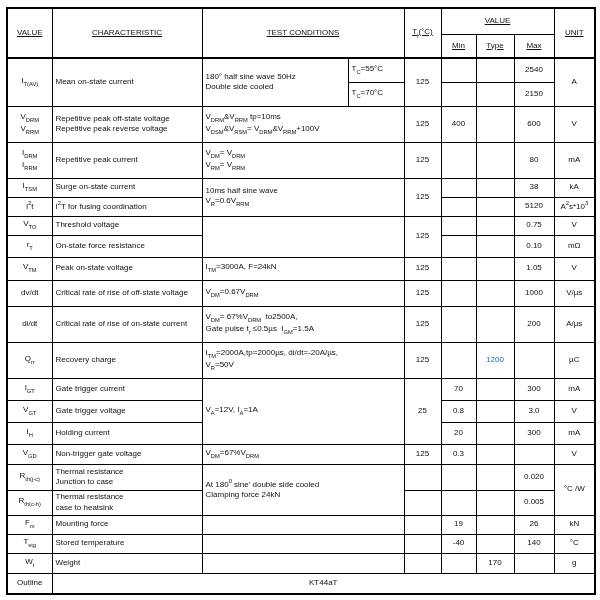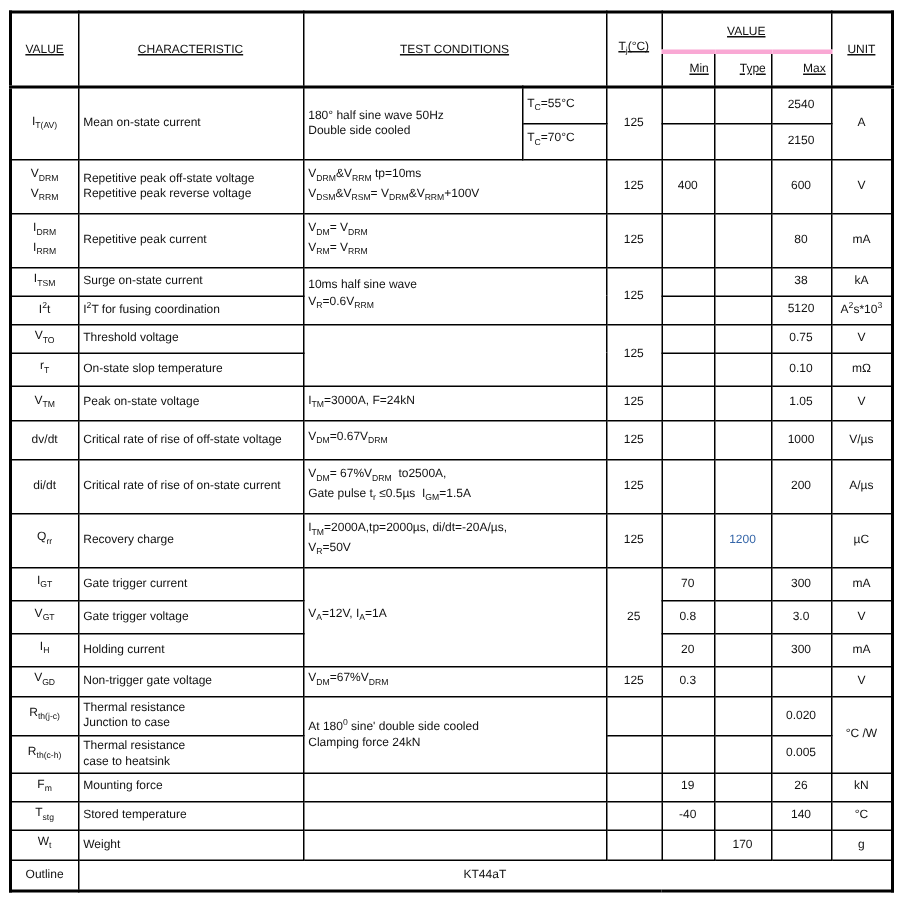--- a/index.html
+++ b/index.html
@@ -13,21 +13,21 @@
     margin:7px 0 0 6px; width:588px;
     border:2px solid #000;
   }
   td {
     border:1px solid #000;
     font-size:8px; line-height:1.3; font-weight:normal;
     padding:1px 3px; overflow:hidden; vertical-align:middle;
     white-space:nowrap;
   }
   thead td { text-align:center; white-space:normal;text-decoration:underline; }
-  thead tr.subhead td { border-top:3px solid #f9a8d4;text-align:right; }
+  thead tr.subhead td { border-top:1px solid #f9a8d4; }
   table.sheet thead { border-bottom:2px solid #000; }
   .c { text-align:center; padding:1px 1px; }
   .l { text-align:left; }
   sub { font-size:0.72em; }
   sup { font-size:0.72em; }
 </style>
 </head>
 <body>
 
 <table class="sheet">
@@ -118,21 +118,21 @@
       <td class="l">Threshold voltage</td>
       <td rowspan="2" colspan="2" class="l"></td>
       <td rowspan="2" class="c">125</td>
       <td class="c"></td>
       <td class="c"></td>
       <td class="c">0.75</td>
       <td class="c">V</td>
     </tr>
     <tr style="height:22px">
       <td class="c">r<sub>T</sub></td>
-      <td class="l">On-state slop temperature</td>
+      <td class="l">On-state force resistance</td>
       <td class="c"></td>
       <td class="c"></td>
       <td class="c">0.10</td>
       <td class="c">mΩ</td>
     </tr>
     <tr style="height:23px">
       <td class="c">V<sub>TM</sub></td>
       <td class="l">Peak on-state voltage</td>
       <td colspan="2" class="l">I<sub>TM</sub>=3000A, F=24kN</td>
       <td class="c">125</td>

